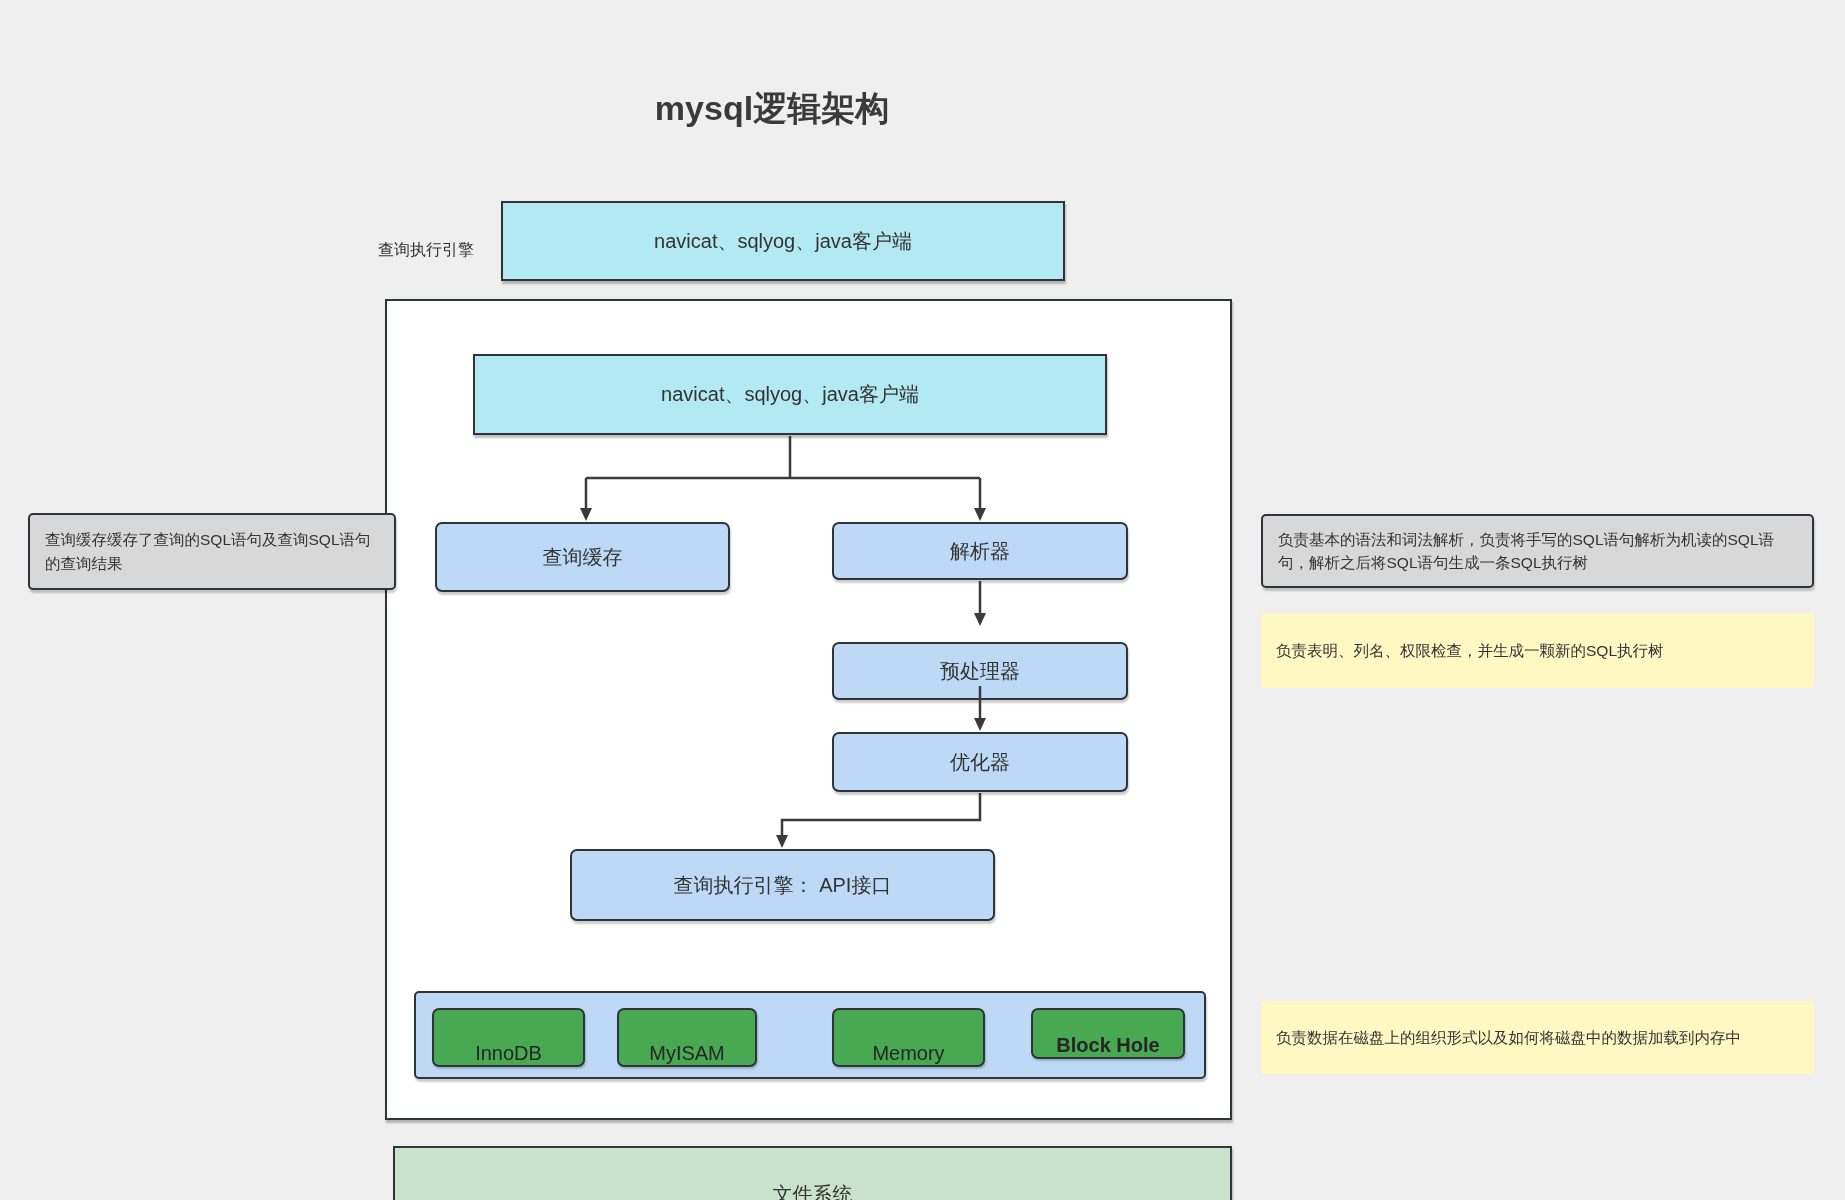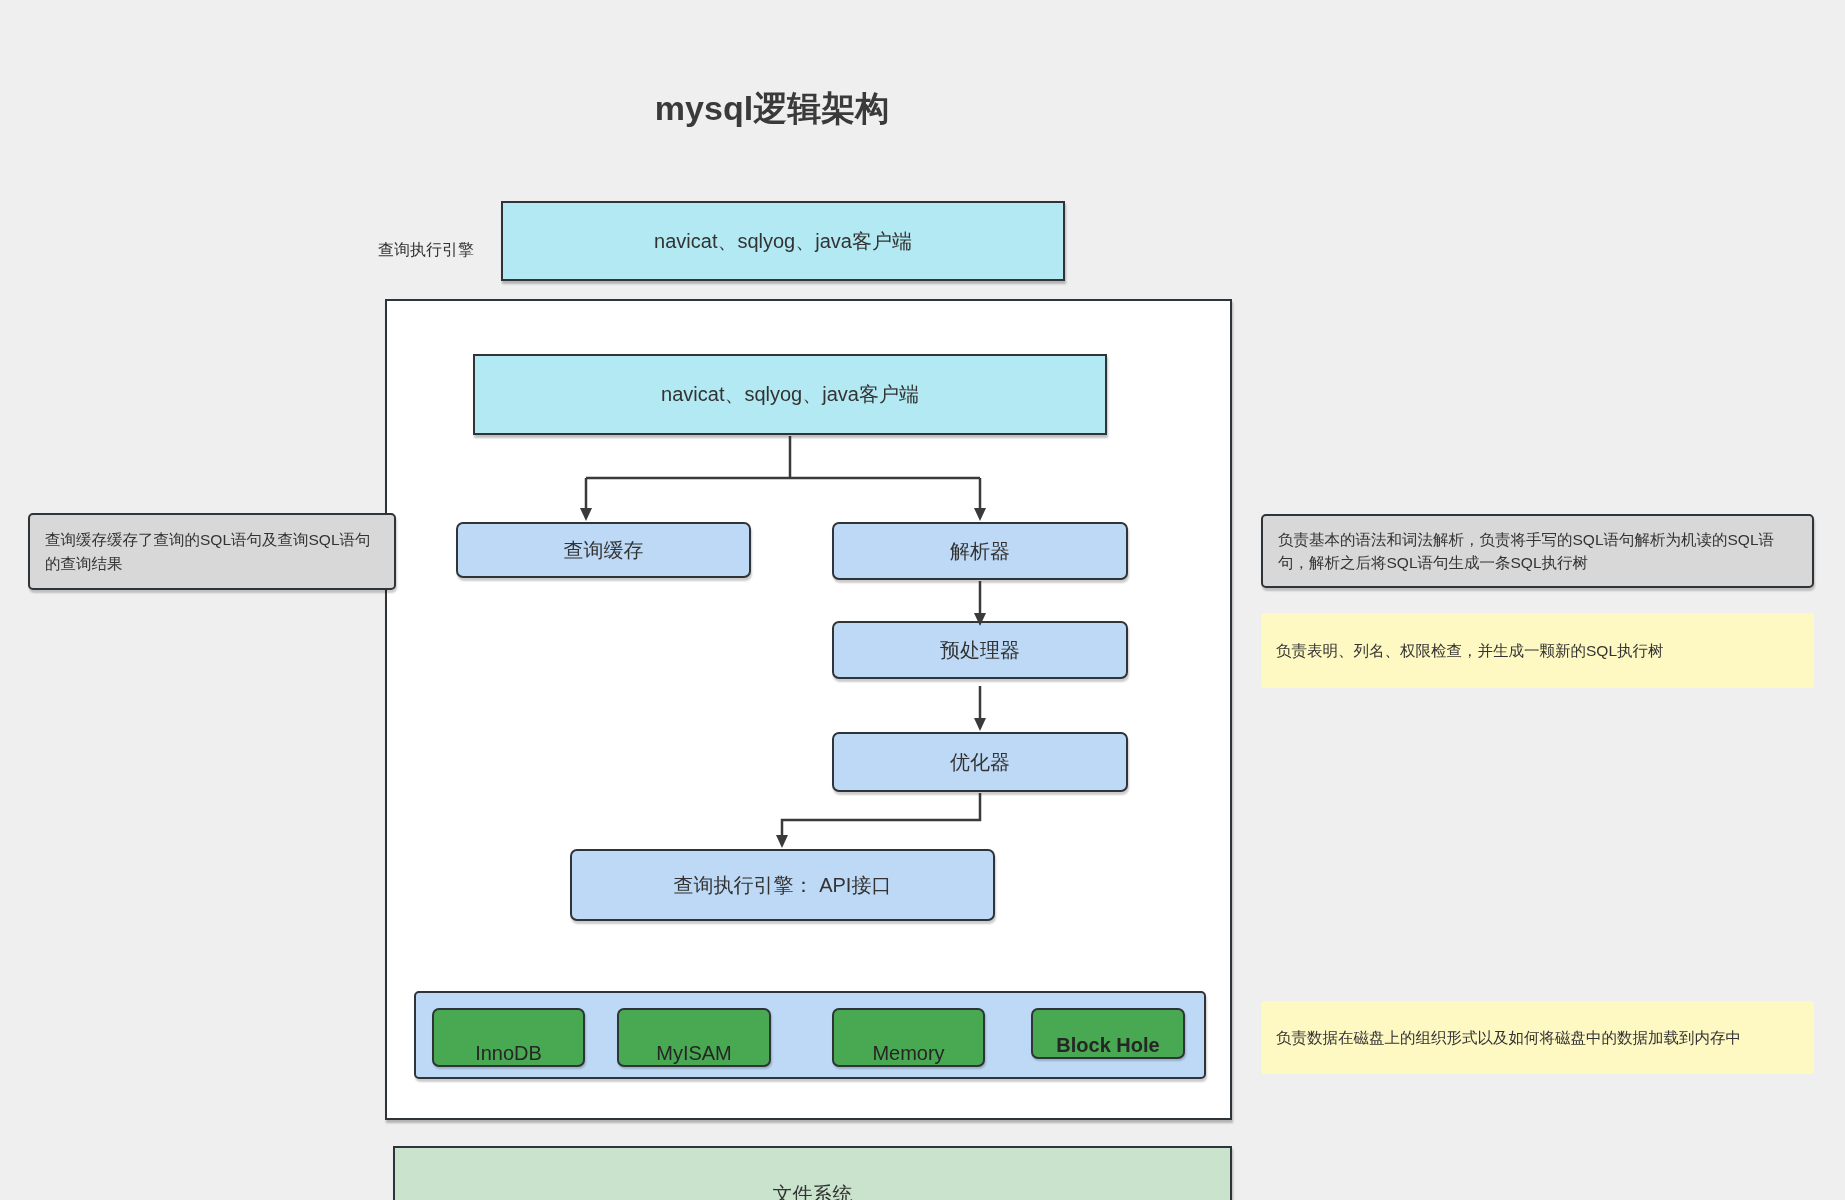--- a/index.html
+++ b/index.html
@@ -70,41 +70,41 @@
   <div class="box cyan" style="left:501px; top:201px; width:564px; height:80px;">
     <span>navicat、sqlyog、java客户端</span>
   </div>
 
   <div class="box container" style="left:385px; top:299px; width:847px; height:821px;"></div>
 
   <div class="box cyan" style="left:473px; top:354px; width:634px; height:81px;">
     <span>navicat、sqlyog、java客户端</span>
   </div>
 
-  <div class="box blue" style="left:456px; top:522px; width:295px; height:56px;">
+  <div class="box blue" style="left:435px; top:522px; width:295px; height:70px;">
     <span>查询缓存</span>
   </div>
   <div class="box blue" style="left:832px; top:522px; width:296px; height:58px;">
     <span>解析器</span>
   </div>
-  <div class="box blue" style="left:832px; top:621px; width:296px; height:58px;align-items:center;">
+  <div class="box blue" style="left:832px; top:642px; width:296px; height:58px;align-items:center;">
     <span>预处理器</span>
   </div>
   <div class="box blue" style="left:832px; top:732px; width:296px; height:60px;">
     <span>优化器</span>
   </div>
   <div class="box blue" style="left:570px; top:849px; width:425px; height:72px;">
     <span>查询执行引擎： API接口</span>
   </div>
 
   <div class="box tray" style="left:414px; top:991px; width:792px; height:88px;"></div>
   <div class="box engine" style="left:432px; top:1008px; width:153px; height:59px;">
     <span>InnoDB</span>
   </div>
-  <div class="box engine" style="left:617px; top:1008px; width:154px; height:59px;">
+  <div class="box engine" style="left:617px; top:1008px; width:140px; height:59px;">
     <span>MyISAM</span>
   </div>
   <div class="box engine" style="left:832px; top:1008px; width:153px; height:59px;">
     <span>Memory</span>
   </div>
   <div class="box engine" style="left:1031px; top:1008px; width:154px; height:51px;font-weight:bold;">
     <span>Block Hole</span>
   </div>
 
   <div class="box filesys" style="left:393px; top:1146px; width:839px; height:96px;">

